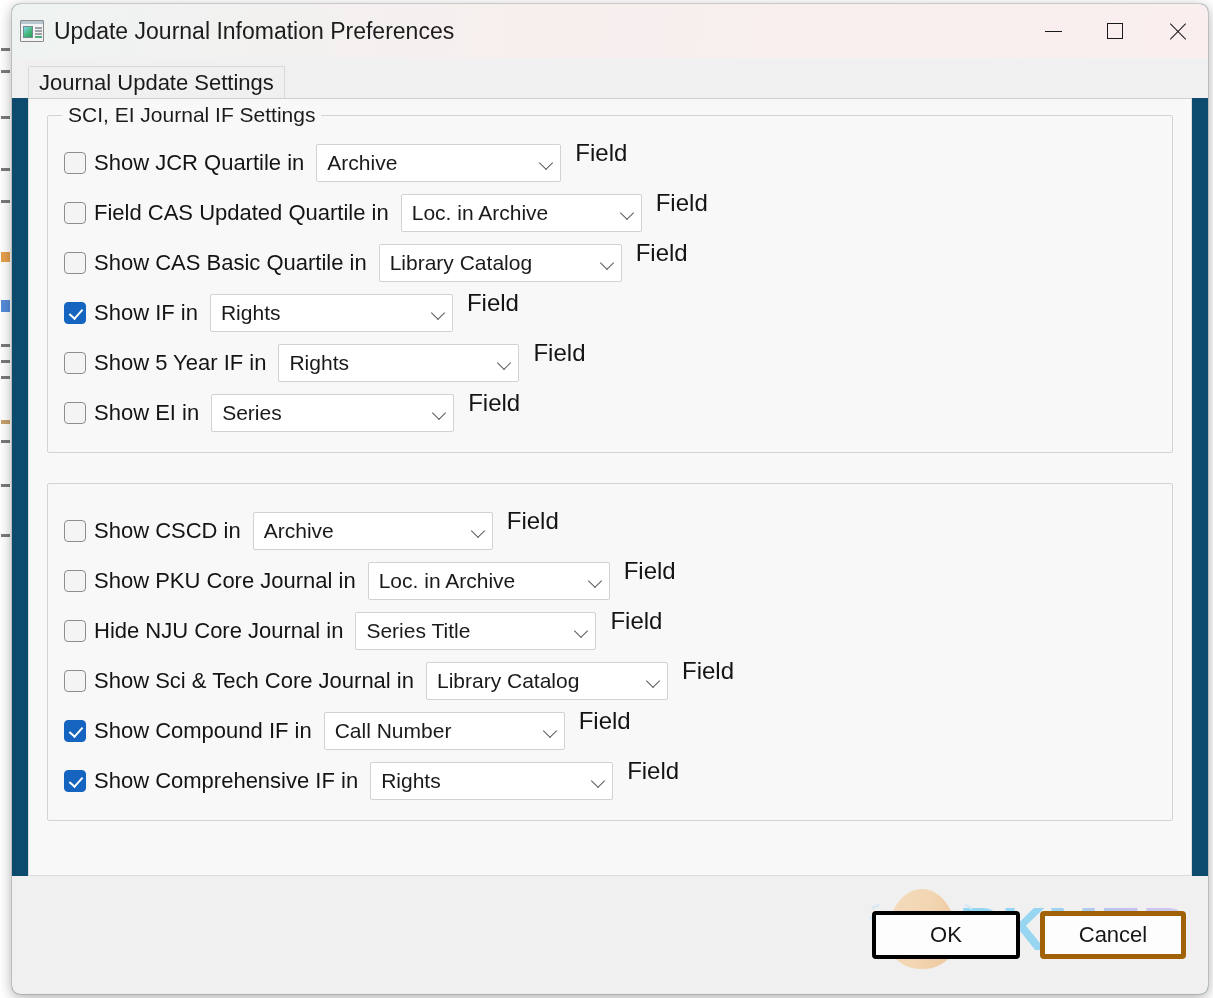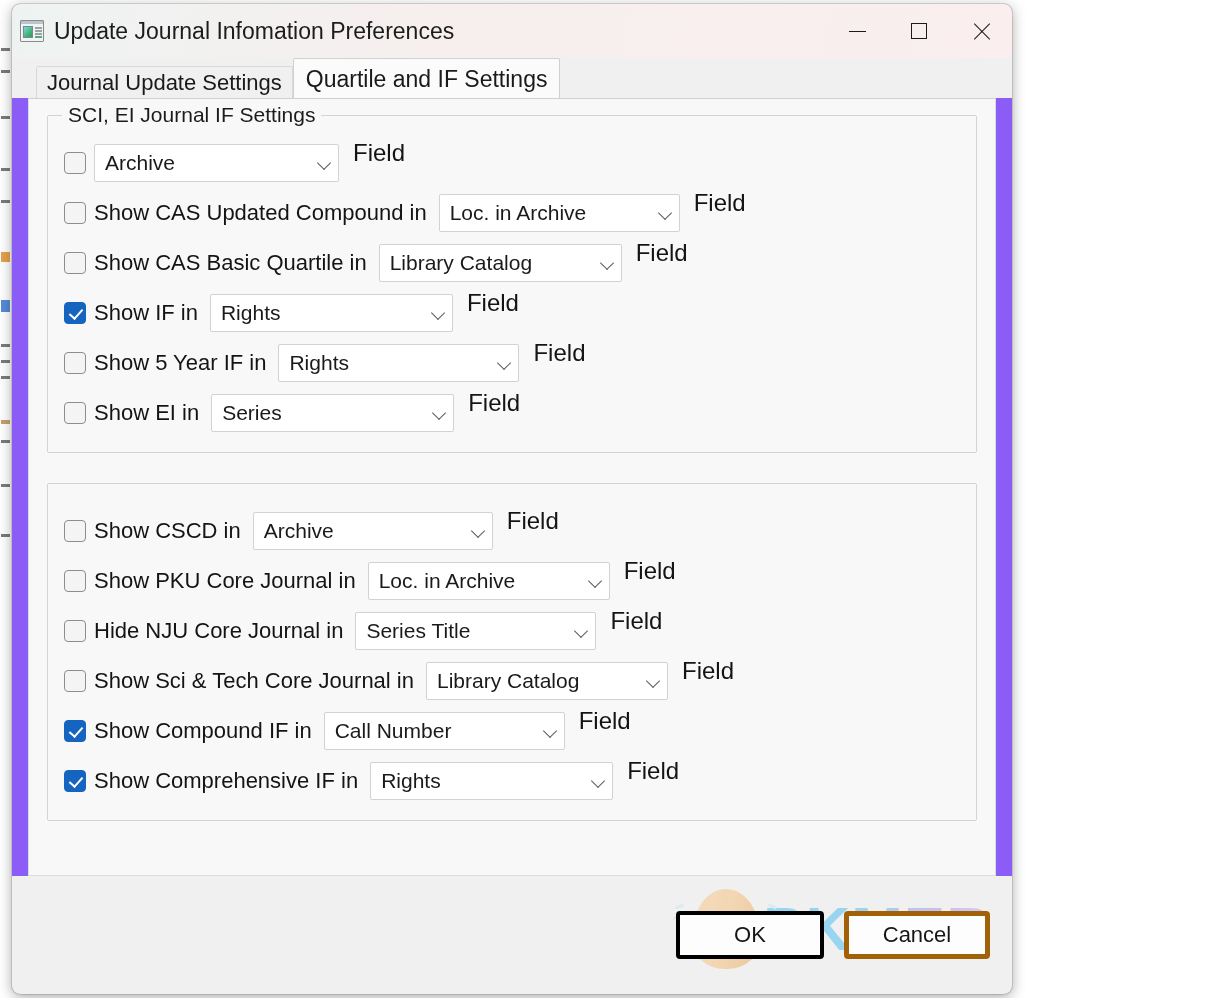--- a/index.html
+++ b/index.html
@@ -47,23 +47,23 @@
   }
   .bg-chip.orange { background: #e08a20; height: 10px; }
   .bg-chip.blue   { background: #2a6fd0; height: 12px; }
   .bg-chip.tan    { background: #b98a4a; height: 4px; }
 
   
   #dialog {
     position: absolute;
     left: 12px;
     top: 4px;
-    width: 1000px;
+    width: 1196px;
     height: 990px;
-    background: #8b5cf6;
+    background: #0c4a6e;
     border-radius: 8px;
     box-shadow: 0 3px 14px rgba(0,0,0,.34), 0 0 0 1px rgba(0,0,0,.12);
     overflow: hidden;
     display: flex;
     flex-direction: column;
   }
 
   
   #titlebar {
     height: 54px;
@@ -140,21 +140,21 @@
     border-top: 1.6px solid #1a1a1a;
   }
   .glyph-close::before { transform: rotate(45deg); }
   .glyph-close::after  { transform: rotate(-45deg); }
 
   
   #tabstrip {
     flex: 0 0 40px;
     display: flex;
     align-items: flex-end;
-    padding-left: 24px;
+    padding-left: 16px;
     background: #f0f0f0;
     position: relative;
   }
   .tab {
     font-size: 22px;
     color: #1a1a1a;
     background: #f0f0f0;
     border: 1px solid #d8d8d8;
     border-bottom: none;
     padding: 4px 10px 5px 10px;
@@ -414,40 +414,40 @@
         <div class="glyph-max"></div>
       </div>
       <div class="win-btn close">
         <div class="glyph-close"></div>
       </div>
     </div>
   </div>
 
   <div id="tabstrip">
     <div class="tab">Journal Update Settings</div>
-    <div class="tab active">Quartile and IF Settings</div>
   </div>
 
   <div id="tabpanel">
 
     <div class="groupbox">
       <div class="group-title">SCI, EI Journal IF Settings</div>
 
       <div class="row">
         <div class="checkbox"></div>
+        <div class="row-label">Show JCR Quartile in</div>
         <div class="combo" style="width:245px">
           <span class="combo-value">Archive</span>
           <span class="chevron"></span>
         </div>
         <div class="field-label">Field</div>
       </div>
 
       <div class="row">
         <div class="checkbox"></div>
-        <div class="row-label">Show CAS Updated Compound in</div>
+        <div class="row-label">Field CAS Updated Quartile in</div>
         <div class="combo" style="width:241px">
           <span class="combo-value">Loc. in Archive</span>
           <span class="chevron"></span>
         </div>
         <div class="field-label">Field</div>
       </div>
 
       <div class="row">
         <div class="checkbox"></div>
         <div class="row-label">Show CAS Basic Quartile in</div>

